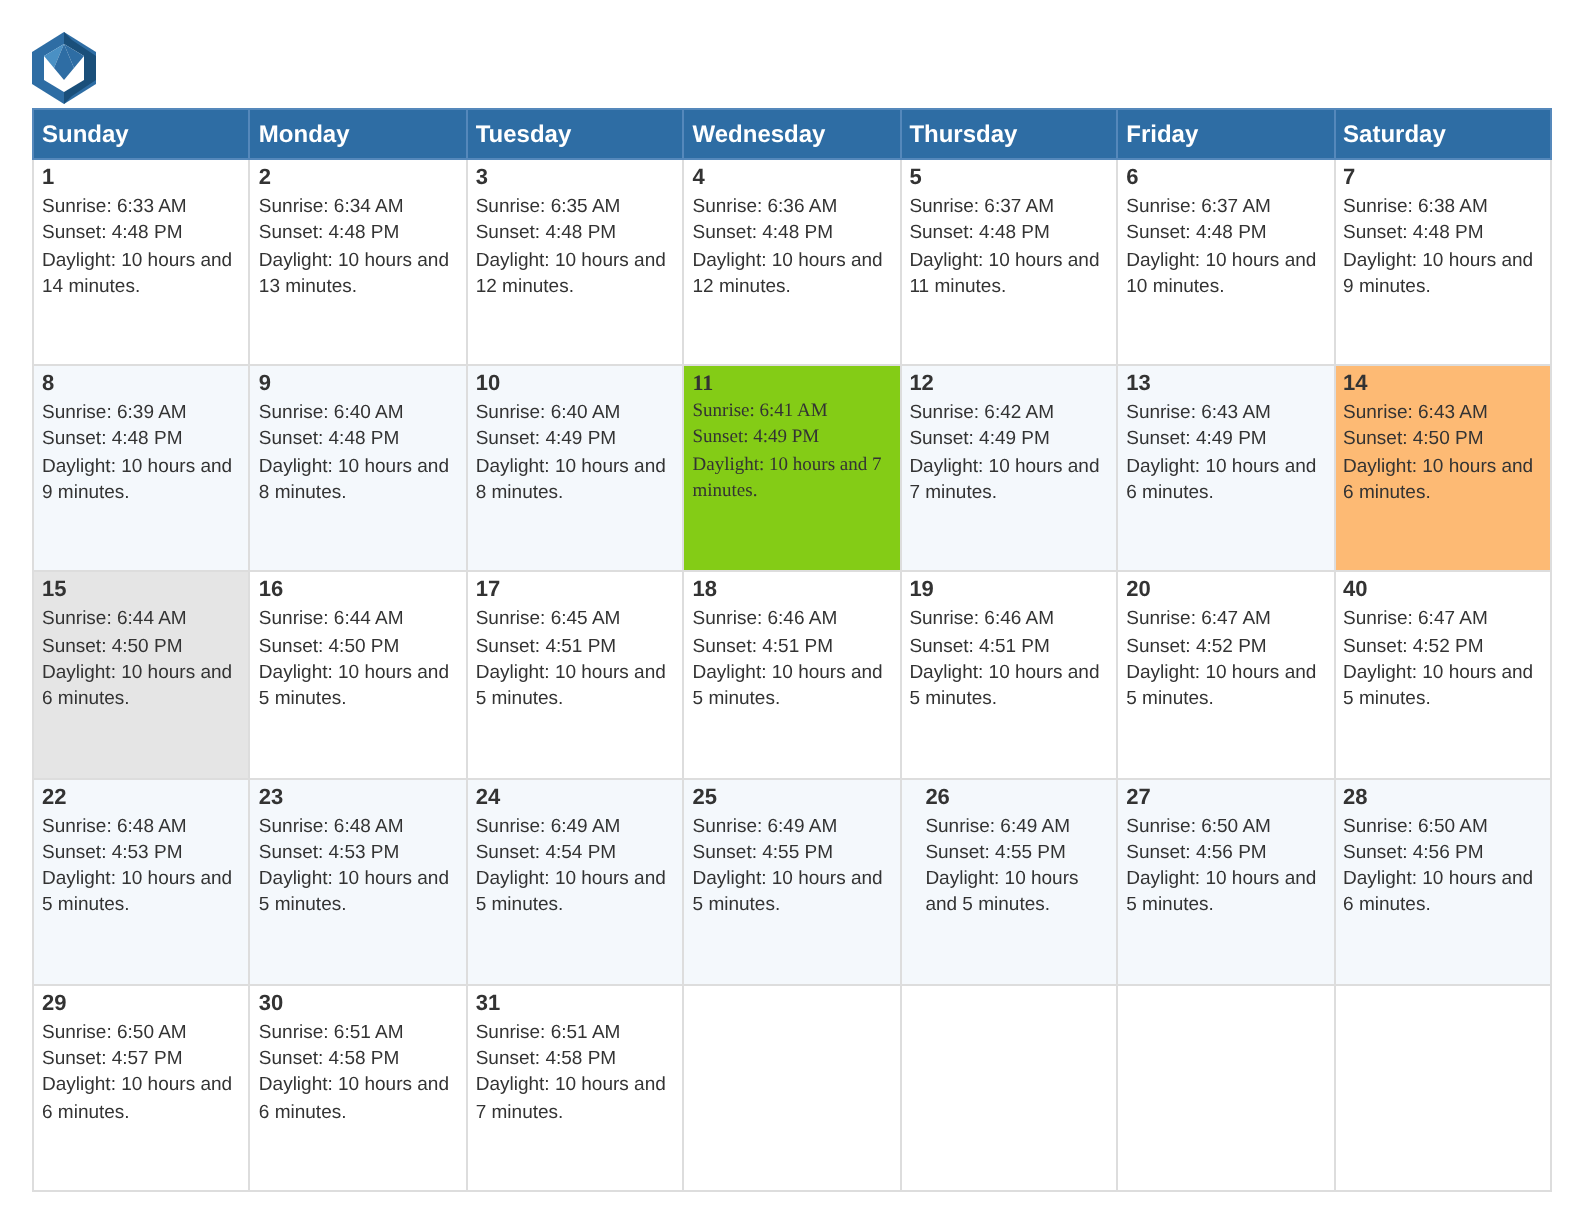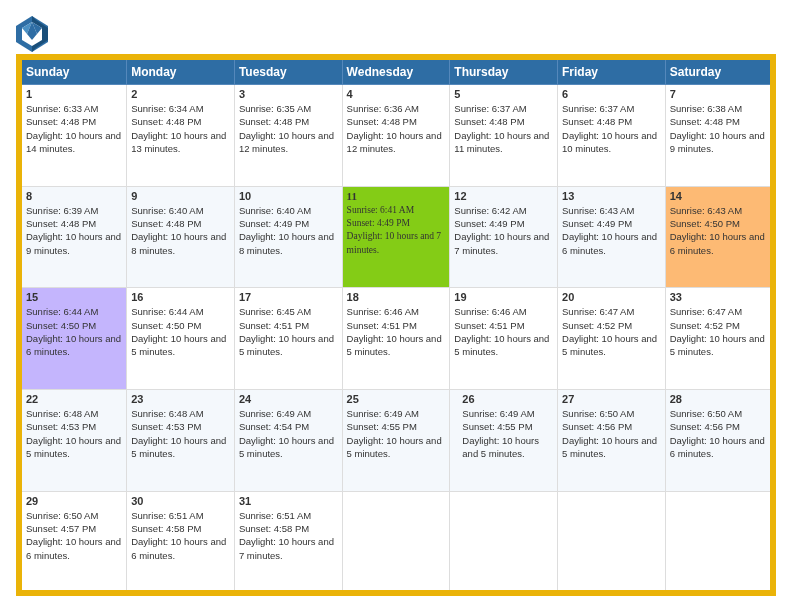--- a/index.html
+++ b/index.html
@@ -49,21 +49,21 @@
       font-size: 32px;
       font-weight: bold;
       color: #333;
     }
     .location {
       font-size: 15px;
       color: #555;
     }
     .calendar {
       flex: 1;
-      border: 6px solid #eab308;
+      border: 1px solid #eab308;
       border-collapse: collapse;
       width: 100%;
       table-layout: fixed;
     }
     .calendar th {
       background-color: #2e6da4;
       color: #fff;
       font-size: 12px;
       font-weight: bold;
       padding: 5px 4px;
@@ -191,21 +191,21 @@
           <td style="background-color: rgb(244, 248, 252);">
             <span class="day-num">13</span>
             <div class="day-info">Sunrise: 6:43 AM<br>Sunset: 4:49 PM<br>Daylight: 10 hours and 6 minutes.</div>
           </td>
           <td style="background-color: #fdba74;">
             <span class="day-num">14</span>
             <div class="day-info">Sunrise: 6:43 AM<br>Sunset: 4:50 PM<br>Daylight: 10 hours and 6 minutes.</div>
           </td>
         </tr>
         <tr>
-          <td style="background-color: #c4b5fd;">
+          <td style="background-color: #e5e5e5;">
             <span class="day-num">15</span>
             <div class="day-info">Sunrise: 6:44 AM<br>Sunset: 4:50 PM<br>Daylight: 10 hours and 6 minutes.</div>
           </td>
           <td style="background-color: rgb(255, 255, 255);">
             <span class="day-num">16</span>
             <div class="day-info">Sunrise: 6:44 AM<br>Sunset: 4:50 PM<br>Daylight: 10 hours and 5 minutes.</div>
           </td>
           <td style="background-color: rgb(255, 255, 255);">
             <span class="day-num">17</span>
             <div class="day-info">Sunrise: 6:45 AM<br>Sunset: 4:51 PM<br>Daylight: 10 hours and 5 minutes.</div>
@@ -216,21 +216,21 @@
           </td>
           <td style="background-color: rgb(255, 255, 255);">
             <span class="day-num">19</span>
             <div class="day-info">Sunrise: 6:46 AM<br>Sunset: 4:51 PM<br>Daylight: 10 hours and 5 minutes.</div>
           </td>
           <td style="background-color: rgb(255, 255, 255);">
             <span class="day-num">20</span>
             <div class="day-info">Sunrise: 6:47 AM<br>Sunset: 4:52 PM<br>Daylight: 10 hours and 5 minutes.</div>
           </td>
           <td style="background-color: rgb(255, 255, 255);">
-            <span class="day-num">33</span>
+            <span class="day-num">40</span>
             <div class="day-info">Sunrise: 6:47 AM<br>Sunset: 4:52 PM<br>Daylight: 10 hours and 5 minutes.</div>
           </td>
         </tr>
         <tr>
           <td style="background-color: rgb(244, 248, 252); margin-top: 38px;">
             <span class="day-num">22</span>
             <div class="day-info">Sunrise: 6:48 AM<br>Sunset: 4:53 PM<br>Daylight: 10 hours and 5 minutes.</div>
           </td>
           <td style="background-color: rgb(244, 248, 252);">
             <span class="day-num">23</span>

